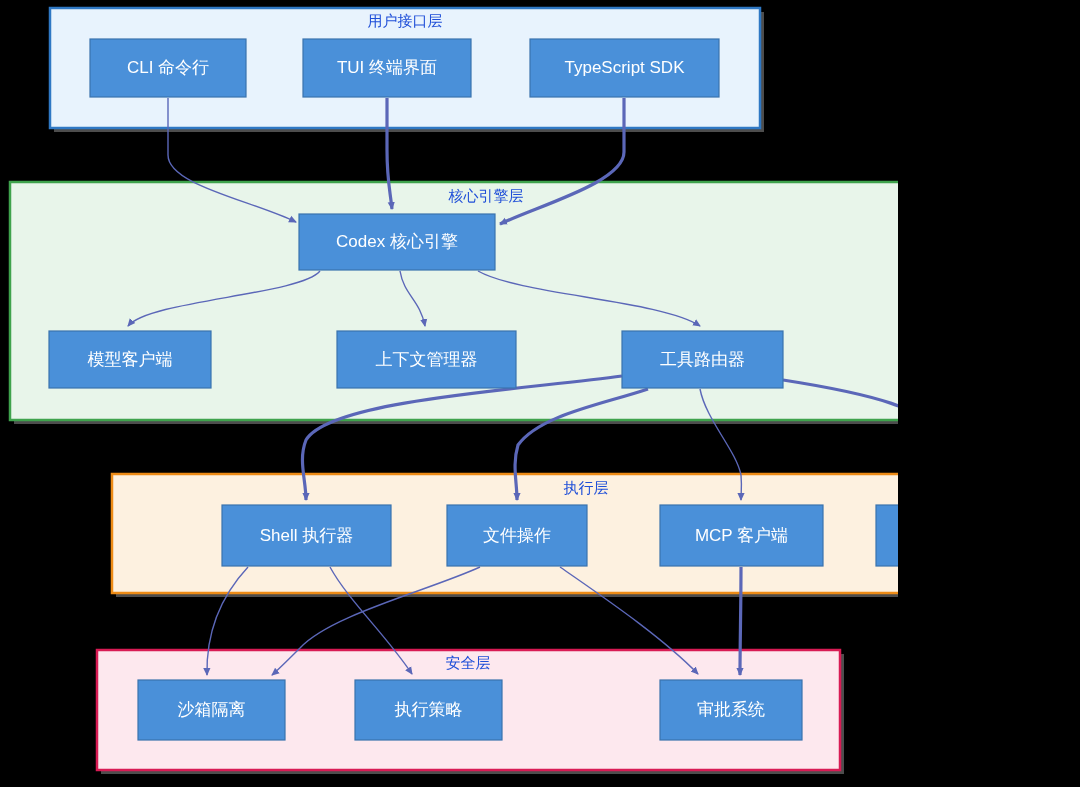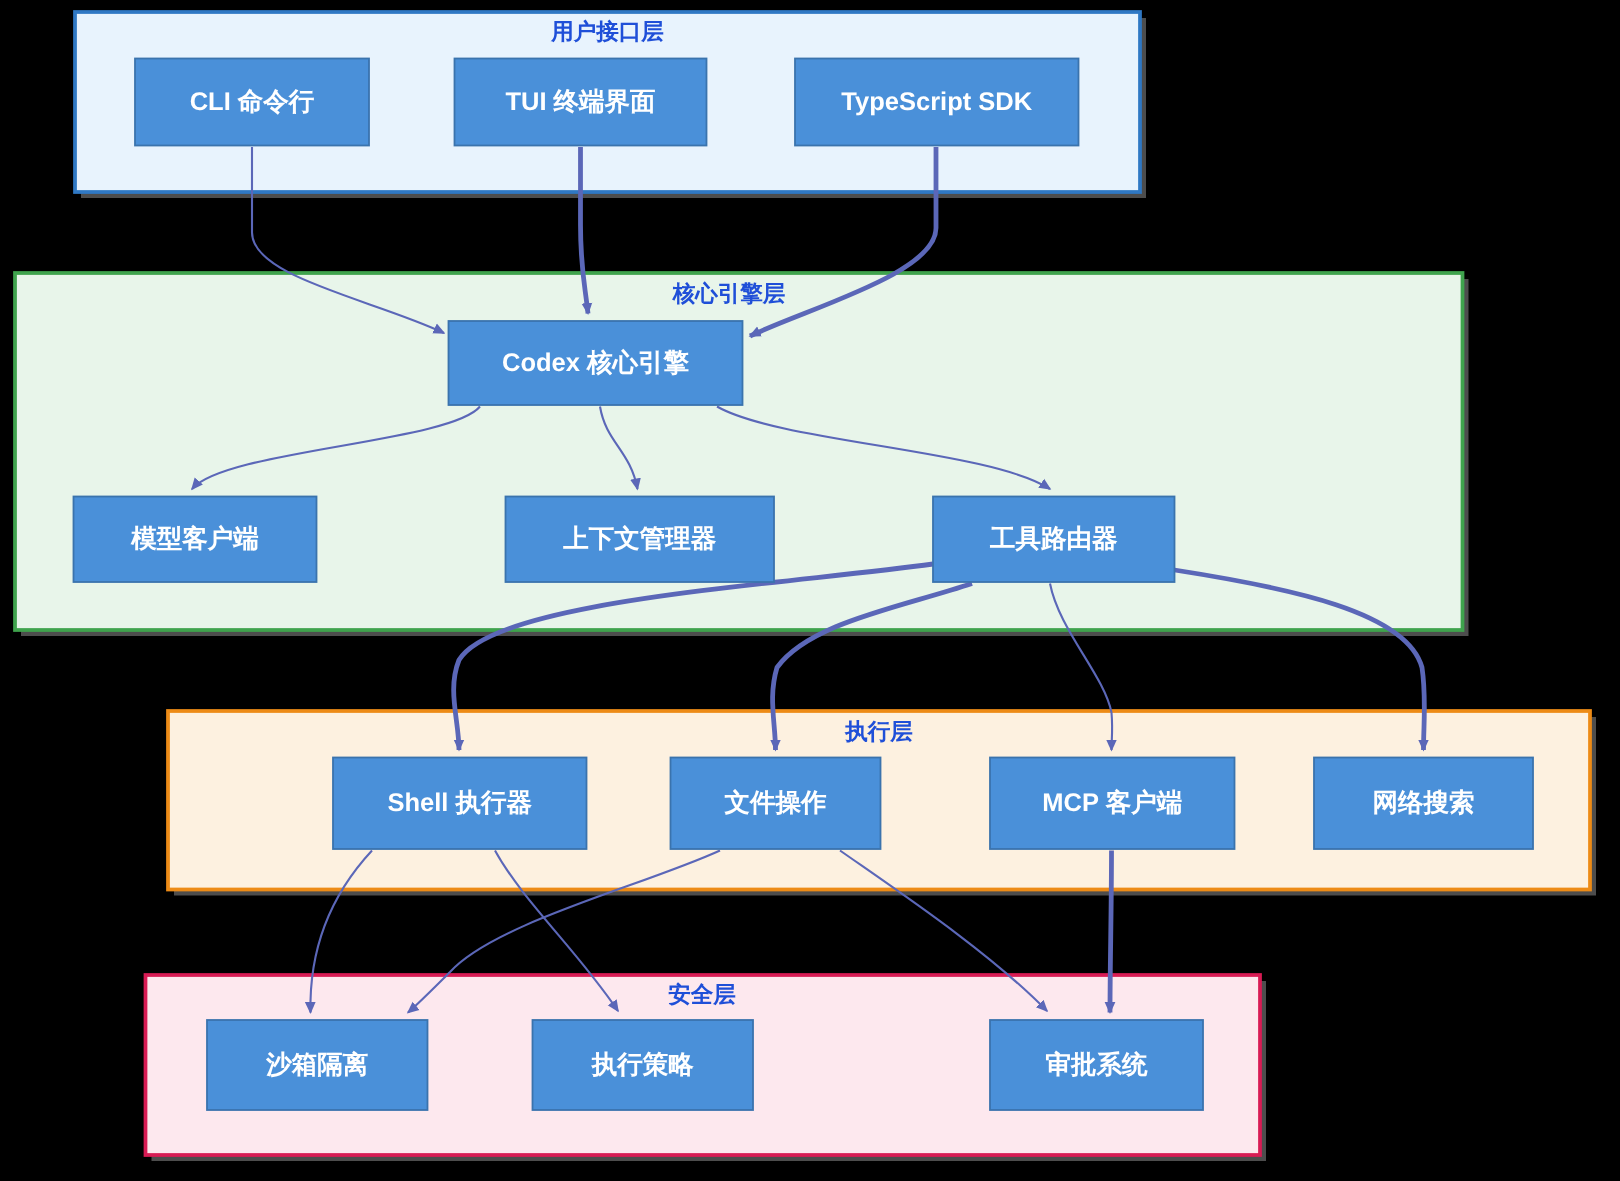--- a/index.html
+++ b/index.html
@@ -2,26 +2,25 @@
 <html><head>
 <meta charset="utf-8">
 <style>
   html, body {
     margin: 0;
     padding: 0;
     background: #000000;
   }
   #canvas {
     position: relative;
-    width: 1080px;
+    width: 898px;
     height: 787px;
     background: #000000;
     font-family: "Liberation Sans", "DejaVu Sans", sans-serif;
     overflow: hidden;
-    font-weight: bold;
   }
   svg#diagram {
     position: absolute;
     left: 0;
     top: 0;
     width: 1080px;
     height: 787px;
   }
   .layer-rect { stroke-width: 2.5; }
   .layer-title {

